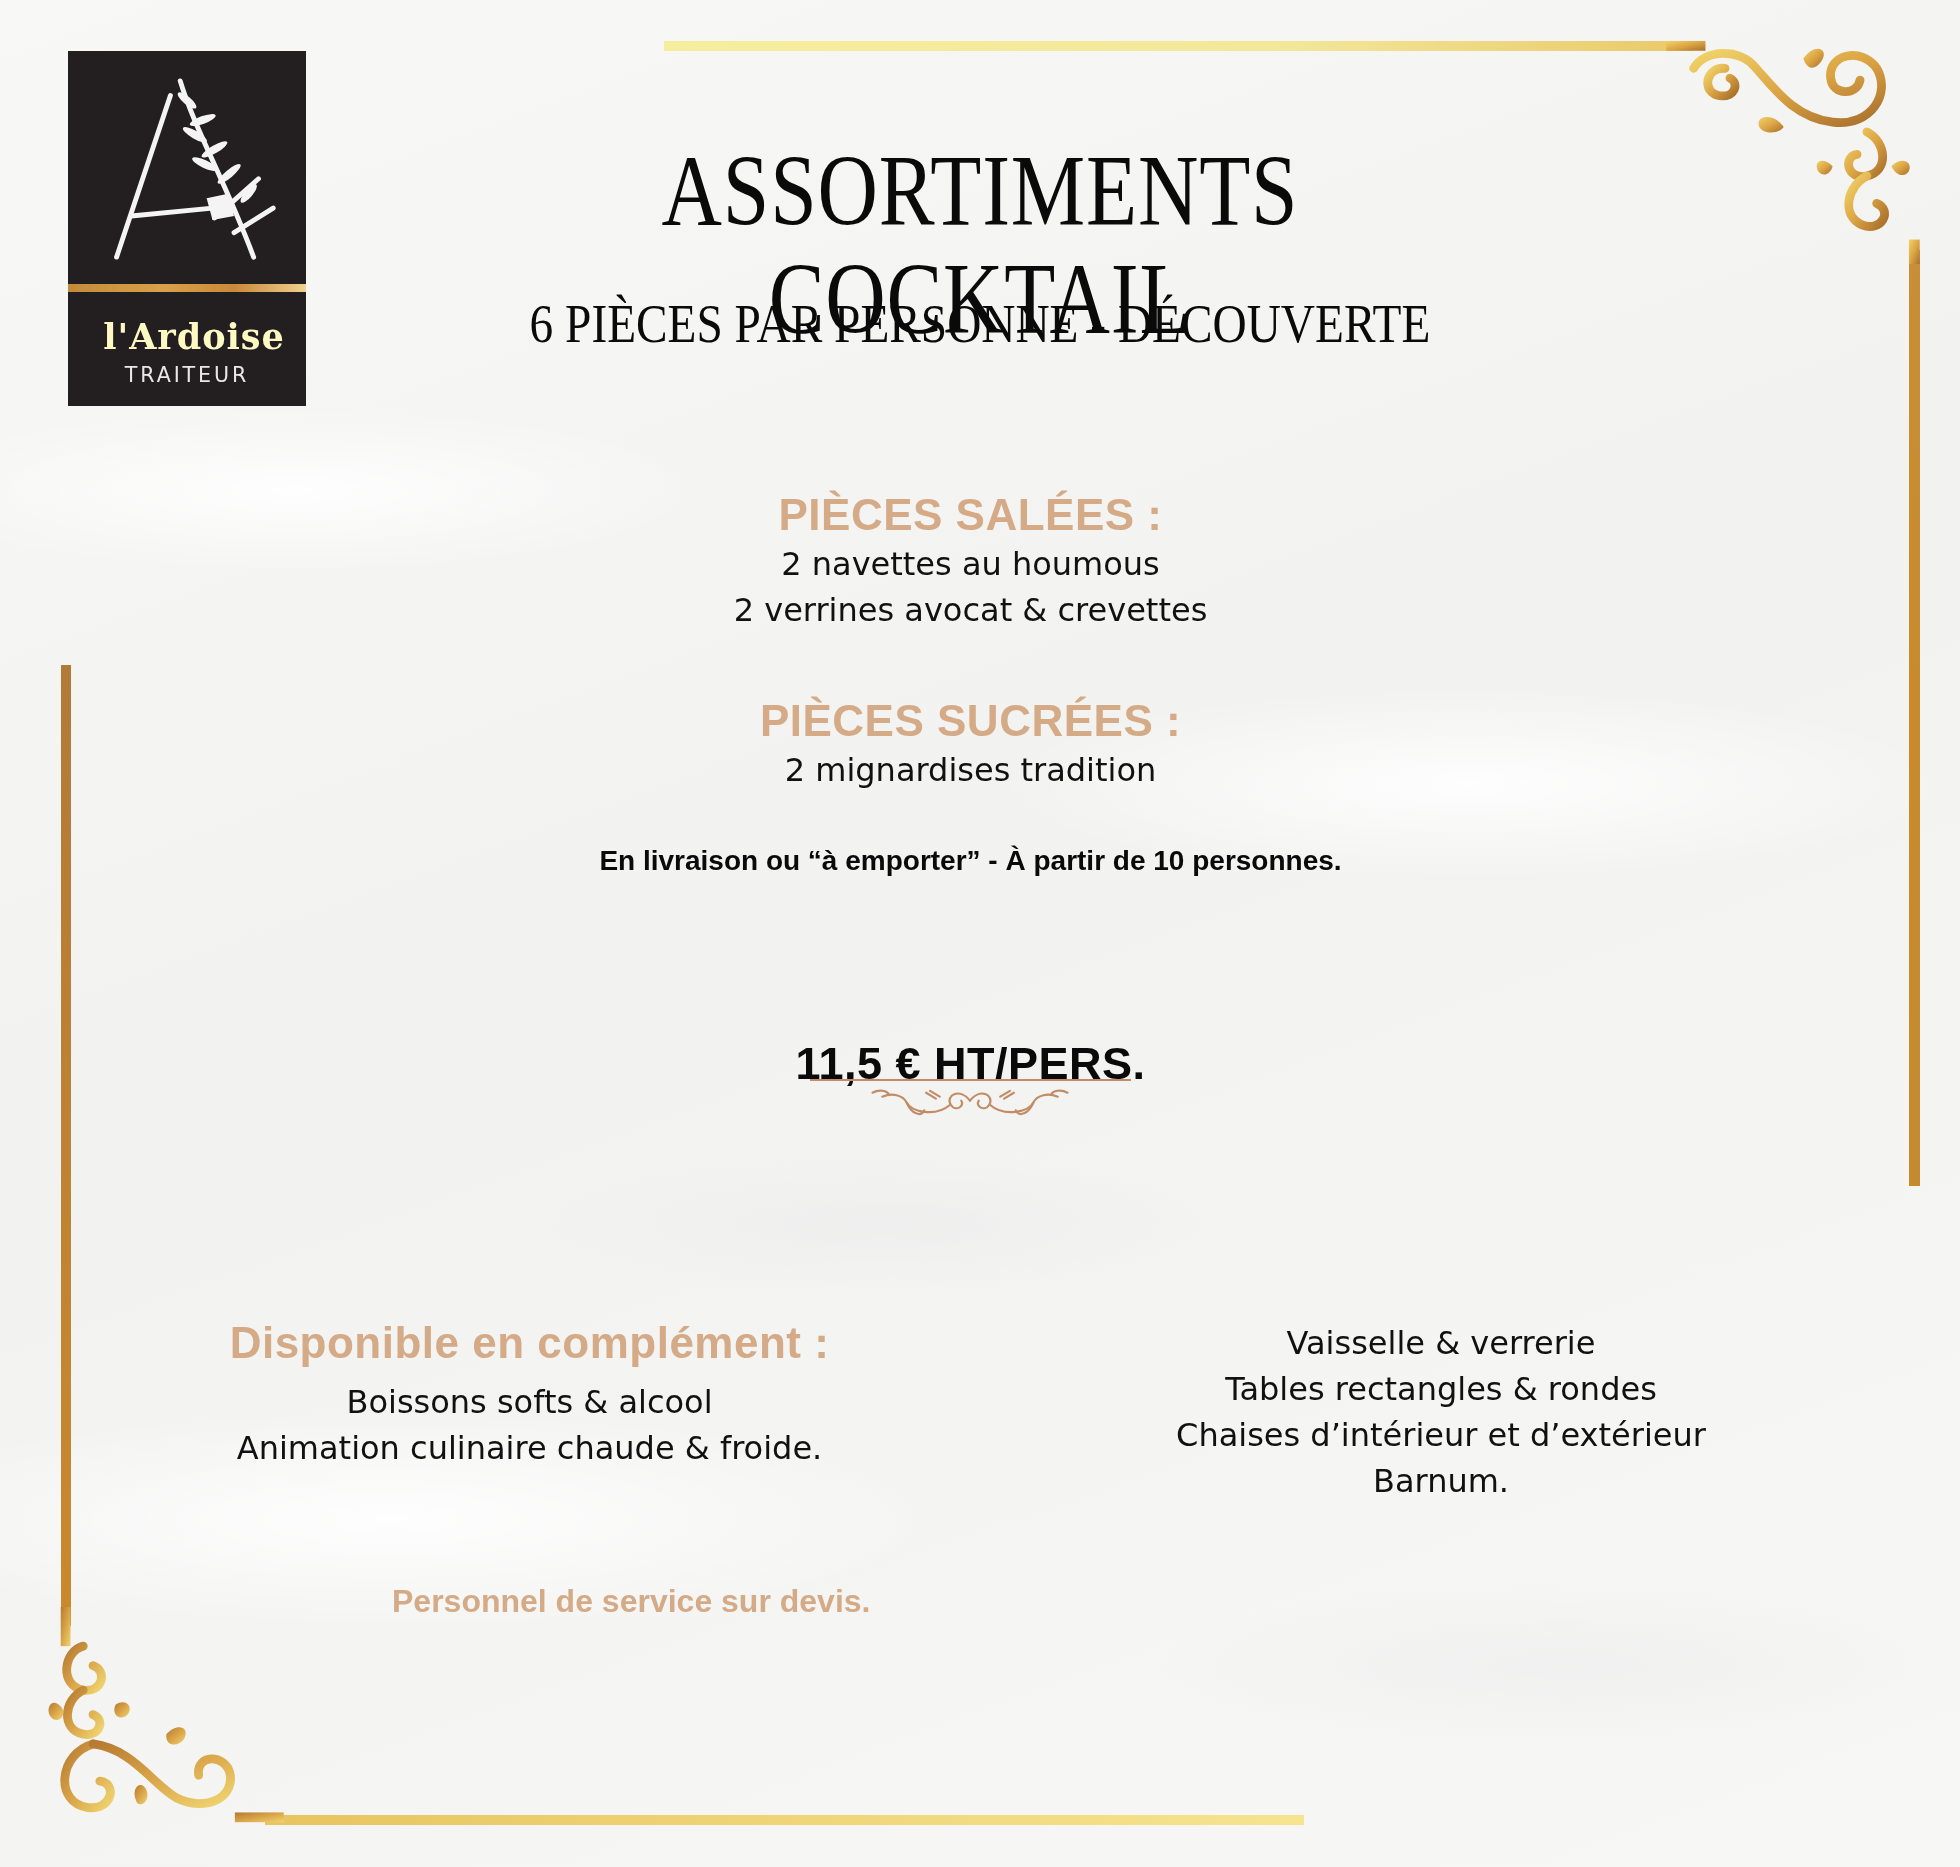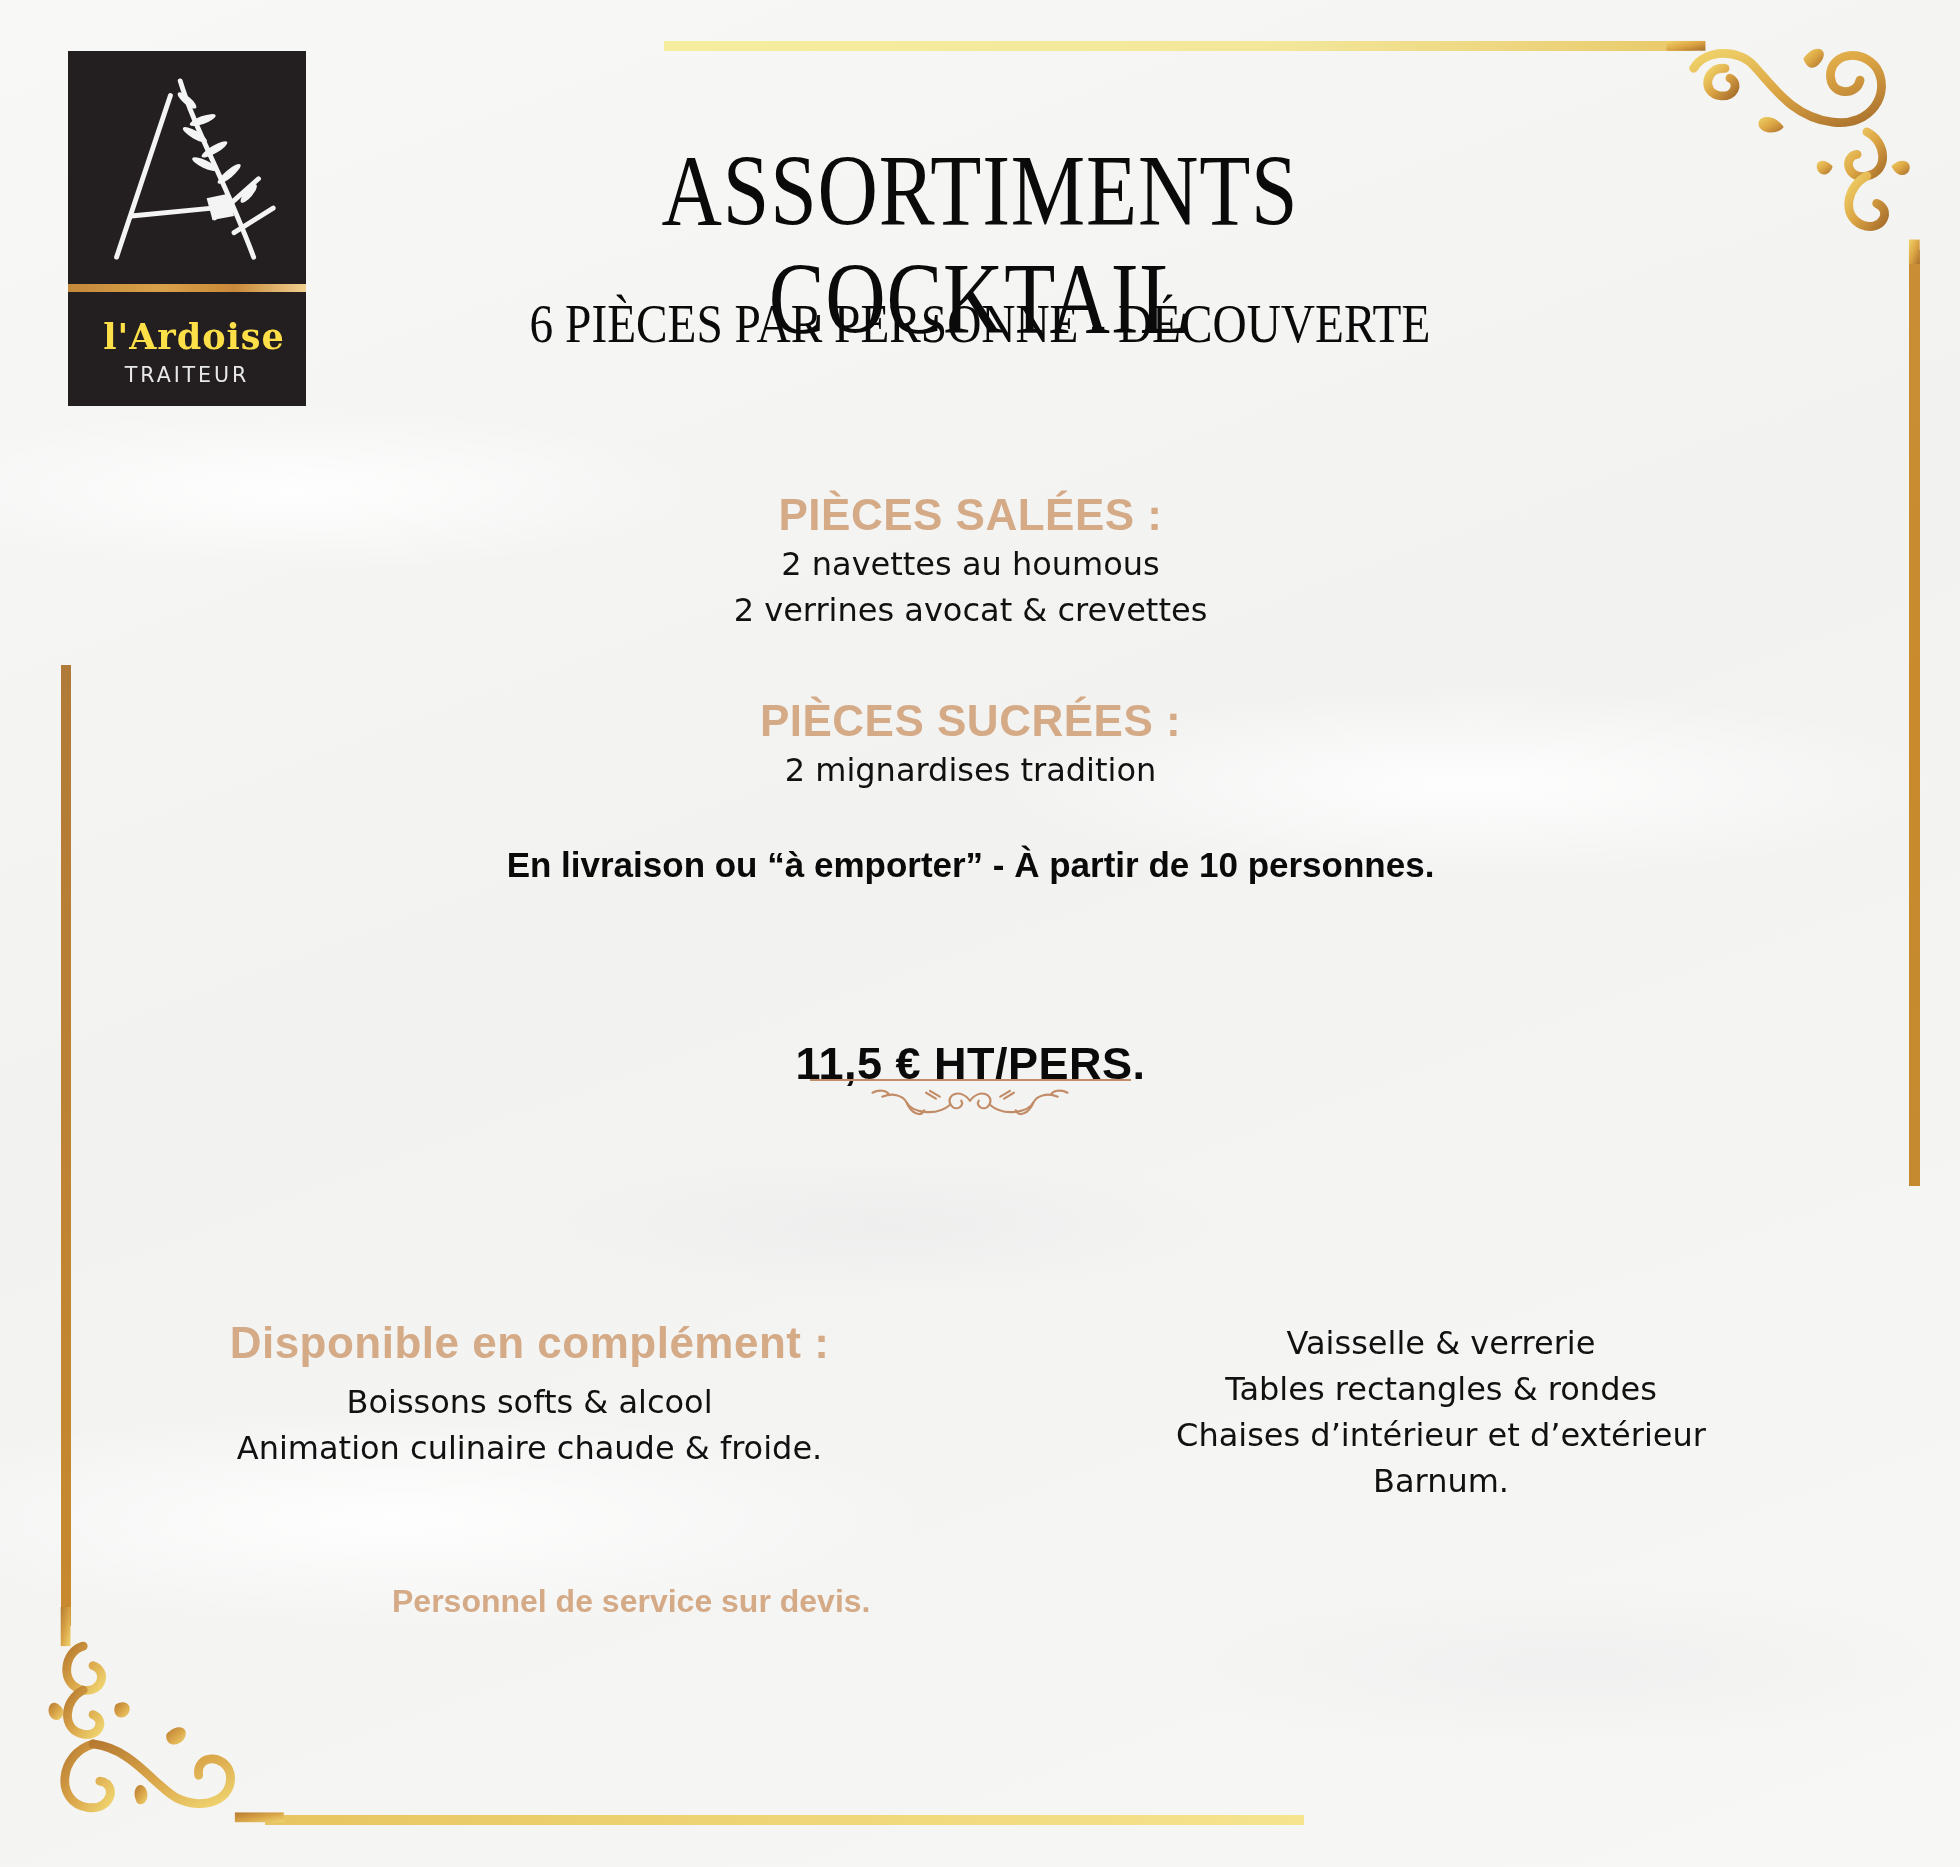--- a/index.html
+++ b/index.html
@@ -31,37 +31,37 @@
   .corner { position:absolute; }
   .corner-tr { left:1666px; top:39px; width:255px; height:225px; }
   .corner-bl { left:39px; top:1607px; width:245px; height:225px; }
 
   
   .logo { left:68px; top:51px; width:238px; height:355px; background:#231f20; }
   .logo-band { position:absolute; left:0; top:233px; width:238px; height:7.8px;
     background:linear-gradient(90deg,#c48a3b,#d9a04a 40%,#c9893a 70%,#f1d08f 100%); }
   .logo-mark { position:absolute; left:29px; top:19.6px; width:186px; height:196px; }
   .logo-name { position:absolute; left:0; width:252px; top:265px; text-align:center;
-    font-family:"DejaVu Serif", serif; font-size:35px; color:#fde047; letter-spacing:1px; font-weight:bold; }
+    font-family:"DejaVu Serif", serif; font-size:35px; color:#fef9c3; letter-spacing:1px; font-weight:bold; }
   .logo-sub { position:absolute; left:0; width:238px; top:312px; text-align:center;
     font-family:"DejaVu Sans", sans-serif; font-size:20.6px; color:#e8e8e8; letter-spacing:2.9px; }
 
   
   .title { left:392px; width:1176px; top:137px; text-align:center;
     font-family:"Liberation Serif", serif; font-size:102px; line-height:108px;
     letter-spacing:1px; color:#0a0a0a; transform:scaleX(0.82); transform-origin:50% 50%; }
   .subtitle { left:441px; width:1078px; top:294px; text-align:center;
     font-family:"Liberation Serif", serif; font-size:55px; line-height:59px;
     color:#0a0a0a; transform:scaleX(0.86); transform-origin:50% 50%; }
 
   .center-col { left:392px; width:1157px; text-align:center; }
   .heading { font-family:"Liberation Sans", sans-serif; font-weight:bold; color:#d4aa87;
     font-size:44px; line-height:49px; letter-spacing:0.5px; }
   .item { font-family:"DejaVu Sans", sans-serif; font-size:32px; line-height:46px; color:#111; }
-  .delivery { font-family:"Liberation Sans", sans-serif; font-weight:bold; font-size:35px; color:#0a0a0a; }
+  .delivery { font-family:"Liberation Sans", sans-serif; font-weight:bold; font-size:28px; color:#0a0a0a; }
   .price { font-family:"Liberation Sans", sans-serif; font-weight:bold; font-size:45px; color:#0a0a0a; letter-spacing:0.5px;margin-top:24px; }
   .price-rule { left:810px; top:1079px; width:321px; height:1.5px; background:#c28c67; }
   .price-orn { left:867px; top:1083px; width:206px; height:39px; }
 
   .bottom-col { text-align:center; }
   .personnel { left:392px; width:1157px; text-align:left; top:1583px;
     font-family:"Liberation Sans", sans-serif; font-weight:bold; font-size:32px; color:#d4aa87; }
 </style>
 </head>
 <body>

